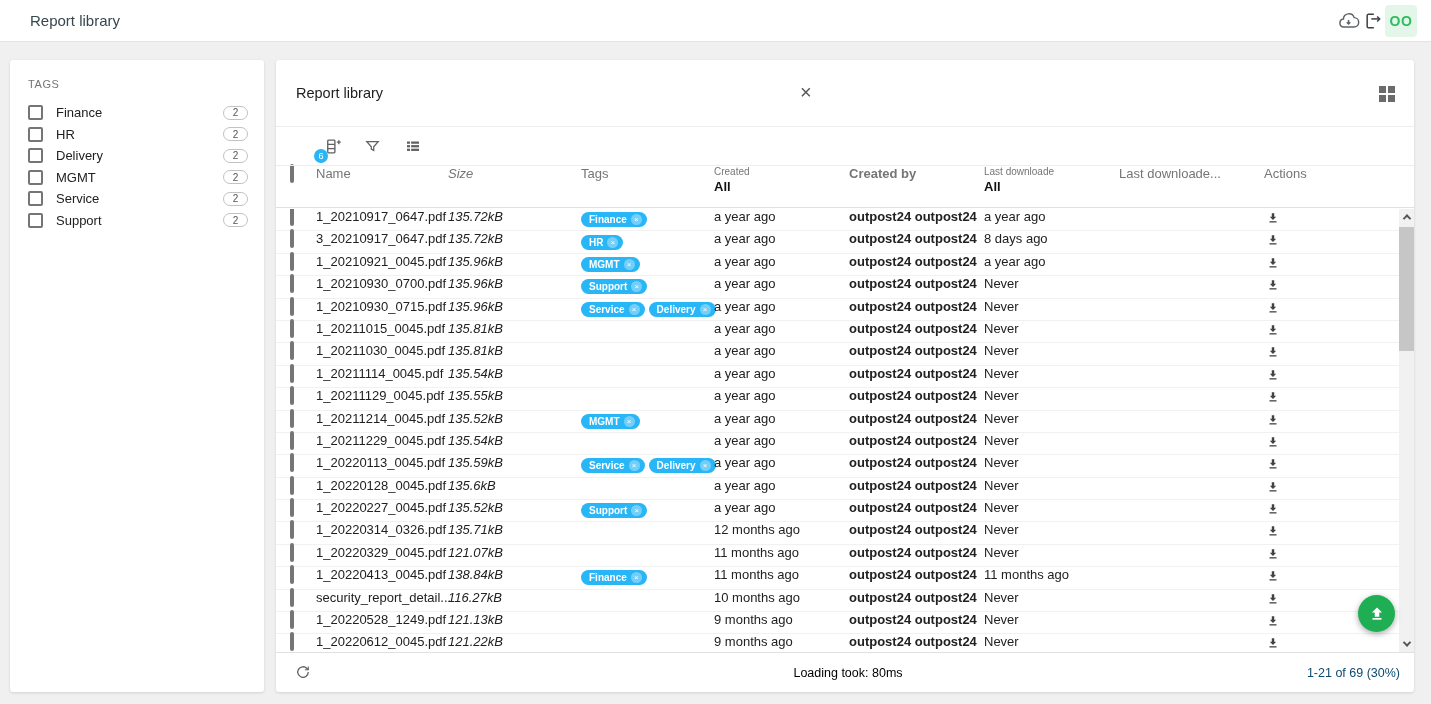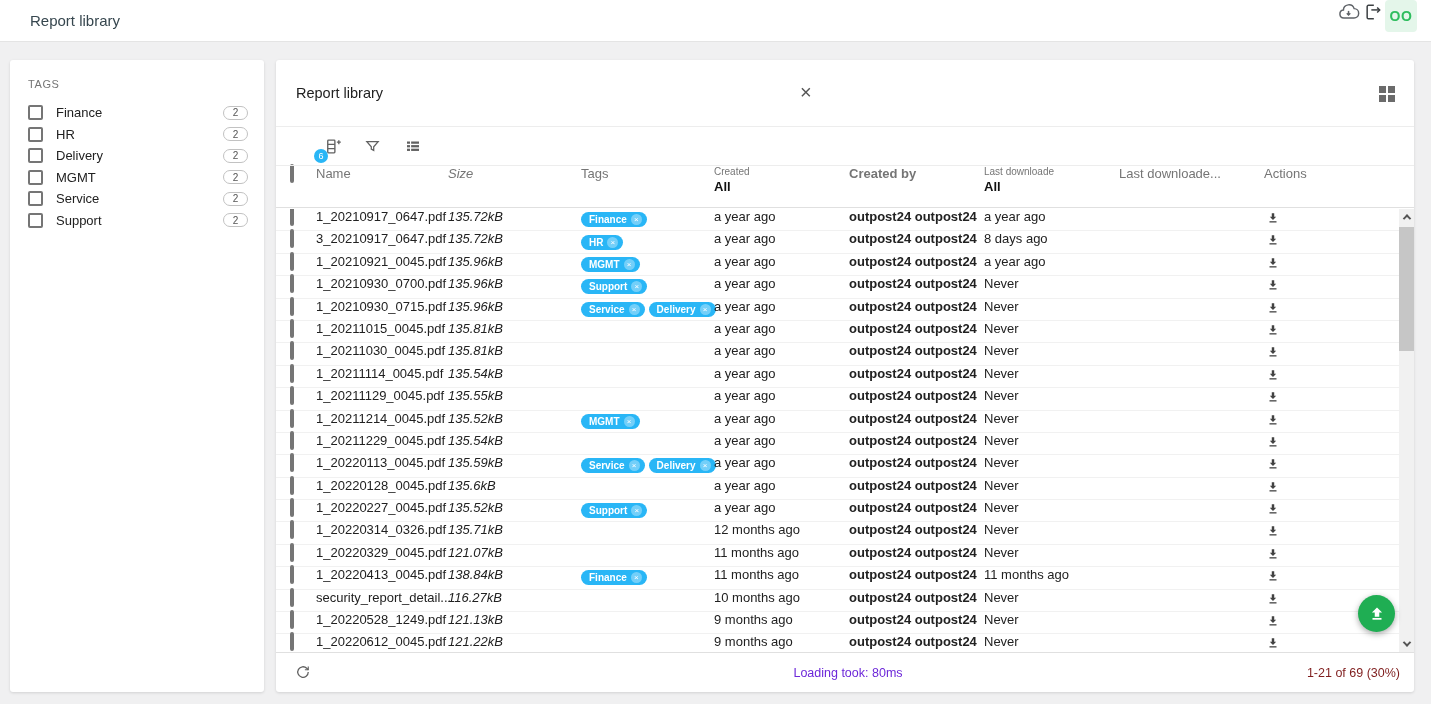--- a/index.html
+++ b/index.html
@@ -6,21 +6,21 @@
   html,body { margin:0; padding:0; }
   body {
     width:1431px; height:704px; position:relative; overflow:hidden;
     background:#f0f0f1; font-family:"Liberation Sans", sans-serif;
     -webkit-font-smoothing:antialiased;
   }
   
   .topbar { position:absolute; top:0; left:0; width:100%; height:42px; background:#fff;
             border-bottom:1px solid #e4e4e4; display:flex; align-items:center; z-index:5; }
   .topbar-title { margin-left:30px; font-size:15px; color:#37474f; }
-  .topbar-right { position:absolute; right:14px; top:0; height:42px; display:flex; }
+  .topbar-right { position:absolute; right:14px; top:0; height:42px; display:flex; align-items:center; }
   .icon-btn { width:24px; height:24px; display:flex; align-items:center; justify-content:center; cursor:pointer; }
   .avatar { width:32px; height:32px; border-radius:4px; background:var(--avatar-bg,#e4f6ea);
             color:var(--avatar-text,#2ebd5e); font-weight:bold; font-size:14px;
             display:flex; align-items:center; justify-content:center; letter-spacing:.5px; }
   
   .sidebar { position:absolute; left:10px; top:60px; width:254px; height:632px; background:#fff;
              border-radius:3px; box-shadow:0 1px 3px rgba(0,0,0,.13); padding:18px 16px 0 18px; }
   .sidebar-title { font-size:11px; color:#757575; letter-spacing:.6px; margin-bottom:12px; }
   .tag-row { display:flex; align-items:center; height:21.5px; cursor:pointer; }
   .cb { width:15px; height:15px; border:2px solid #757575; border-radius:2px; background:#fff; flex:0 0 auto; }
@@ -68,22 +68,22 @@
   .cb-sm { width:14px; height:14px; border:2px solid #757575; border-radius:2px; background:#fff; cursor:pointer; }
   .chip { display:inline-flex; align-items:center; gap:4px; background:var(--chip,#29b6f6); color:#fff;
           border-radius:9px; padding:0 5px 0 8px; font-size:10px; font-weight:bold; height:15px; white-space:nowrap; }
   .chip-x { width:11px; height:11px; border-radius:50%; background:rgba(255,255,255,.35); color:#fff;
             font-size:8px; line-height:11px; text-align:center; cursor:pointer; font-weight:normal; }
   .dl-btn { width:18px; height:18px; display:flex; align-items:center; justify-content:center; cursor:pointer; }
   
   .tfoot { position:absolute; bottom:0; left:0; right:0; height:40px; border-top:1px solid #e0e0e0;
            display:flex; align-items:center; }
   .refresh { position:absolute; left:18px; top:10px; width:20px; height:20px; cursor:pointer; }
-  .loading-text { width:100%; text-align:center; font-size:12.5px; color:#6d28d9;padding-left:6px; }
-  .range-text { position:absolute; right:14px; font-size:12.5px; color:#7f1d1d; }
+  .loading-text { width:100%; text-align:center; font-size:12.5px; color:#000000;padding-left:6px; }
+  .range-text { position:absolute; right:14px; font-size:12.5px; color:#0c4a6e; }
   
   .vscroll { position:absolute; right:0; top:149px; bottom:40px; width:15px; background:#f1f1f1; }
   .vthumb { position:absolute; top:18px; left:0; width:15px; height:124px; background:#c6c6c6; }
   .varrow { position:absolute; left:0; width:15px; height:16px; display:flex; align-items:center;
             justify-content:center; cursor:pointer; }
   .varrow.up { top:0; } .varrow.down { bottom:0; }
   .chev { width:6px; height:6px; border-top:2px solid #555; border-right:2px solid #555; }
   .chev.u { transform:rotate(-45deg) translate(-1px,1px); }
   .chev.d { transform:rotate(135deg) translate(-1px,1px); }
   

